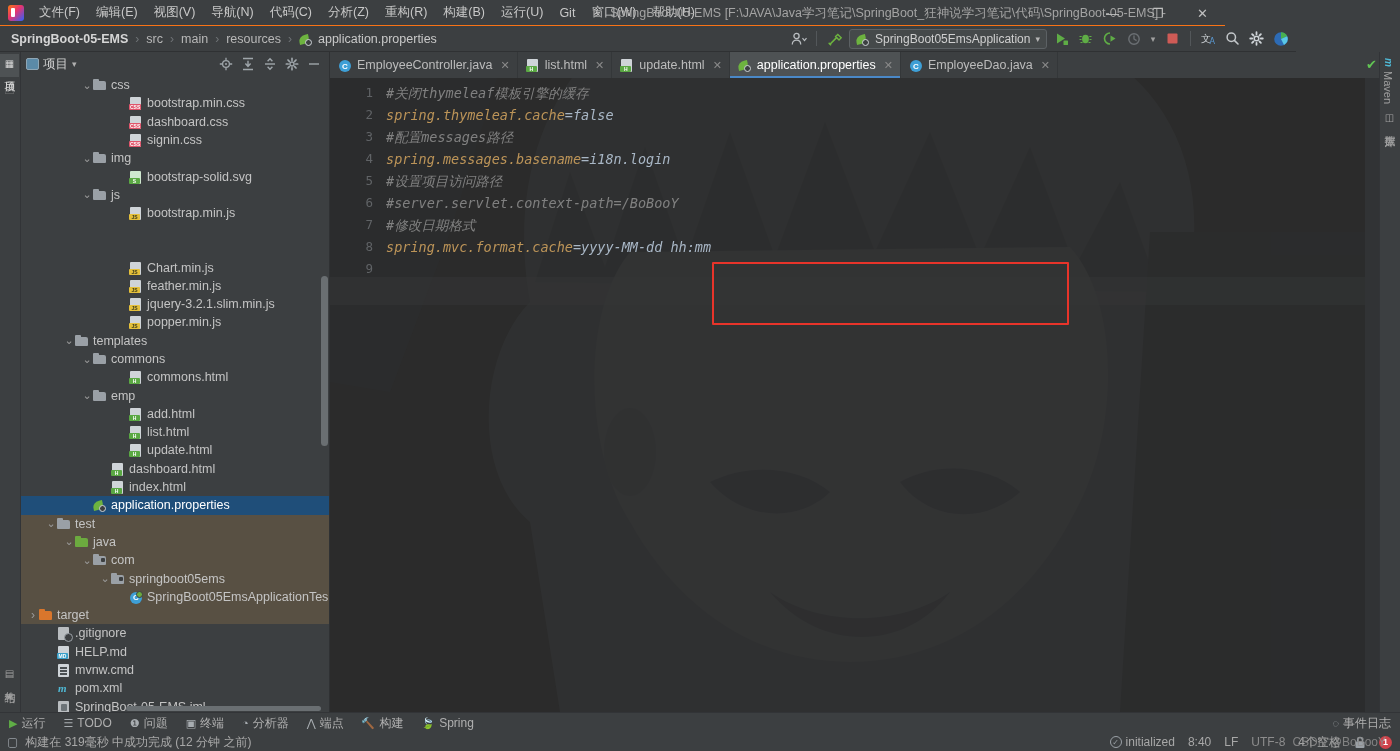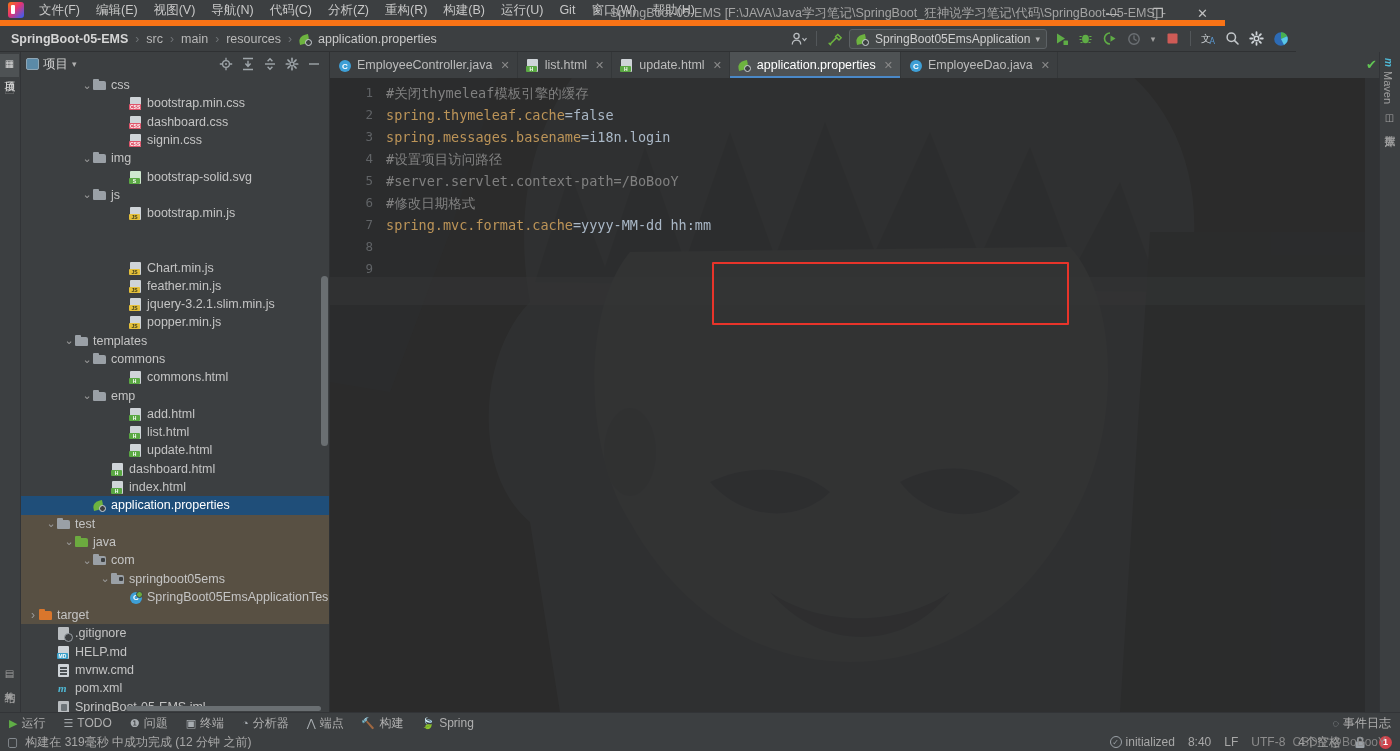--- a/index.html
+++ b/index.html
@@ -11,21 +11,21 @@
     font-size: 12px;
     color: #bbbbbb;
     -webkit-font-smoothing: antialiased;
   }
   #app { position: relative; width: 1400px; height: 751px; }
 
   
   .titlebar {
     position: absolute; left: 0; top: 0; width: 1225px; height: 26px;
     background: #3c3f41; display: flex; align-items: center;
-    border-bottom: 6px solid #f97316;
+    border-bottom: 1px solid #f97316;
   }
   .app-logo {
     width: 16px; height: 16px; margin: 0 8px 0 8px; border-radius: 3px;
     background: linear-gradient(135deg,#f97a12 0%,#e8336f 45%,#2962ff 100%);
     position: relative; flex: 0 0 auto;
   }
   .app-logo::after {
     content: ""; position: absolute; left: 3px; top: 3px; width: 4px; height: 9px;
     background: #fff; border-radius: 1px;
   }
@@ -263,21 +263,21 @@
     height: 22px; line-height: 22px; padding-right: 9px;
     color: #606366; font-size: 12.5px;
     font-family: "DejaVu Sans Mono", "Liberation Mono", monospace;
   }
   .code {
     position: absolute; left: 52px; top: 0; right: 0; height: 100%;
     padding-top: 4px; z-index:2;
     font-family: "DejaVu Sans Mono", "Liberation Mono", monospace;
     font-size: 13.5px;
   }
-  .cline { height: 22px; line-height: 22px; white-space: pre; padding-left: 4px; }
+  .cline { height: 22px; line-height: 22px; white-space: pre; padding-left: 4px; font-style: italic; }
   .cmt { color: #808080; }
   .key { color: #bc9458; }
   .eq  { color: #a9b7c6; }
   .val { color: #a9b7c6; }
 
   .annot-box {
     position: absolute; left: 382px; top: 210px; width: 357px; height: 63px;
     border: 2px solid #e8342a; z-index: 5; pointer-events: none;
     border-radius: 1px;
   }
@@ -854,20 +854,21 @@
           <div class="gnum">4</div>
           <div class="gnum">5</div>
           <div class="gnum">6</div>
           <div class="gnum">7</div>
           <div class="gnum">8</div>
           <div class="gnum">9</div>
         </div>
       <div class="code" id="code">
           <div class="cline"><span class="cmt">#关闭thymeleaf模板引擎的缓存</span></div>
           <div class="cline"><span class="key">spring.thymeleaf.cache</span><span class="eq">=</span><span class="val">false</span></div>
+          <div class="cline"><span class="cmt">#配置messages路径</span></div>
           <div class="cline"><span class="key">spring.messages.basename</span><span class="eq">=</span><span class="val">i18n.login</span></div>
           <div class="cline"><span class="cmt">#设置项目访问路径</span></div>
           <div class="cline"><span class="cmt">#server.servlet.context-path=/BoBooY</span></div>
           <div class="cline"><span class="cmt">#修改日期格式</span></div>
           <div class="cline"><span class="key">spring.mvc.format.cache</span><span class="eq">=</span><span class="val">yyyy-MM-dd hh:mm</span></div>
           <div class="cline">&nbsp;</div>
         </div>
     </div>
 
     <div class="annot-box"></div>

